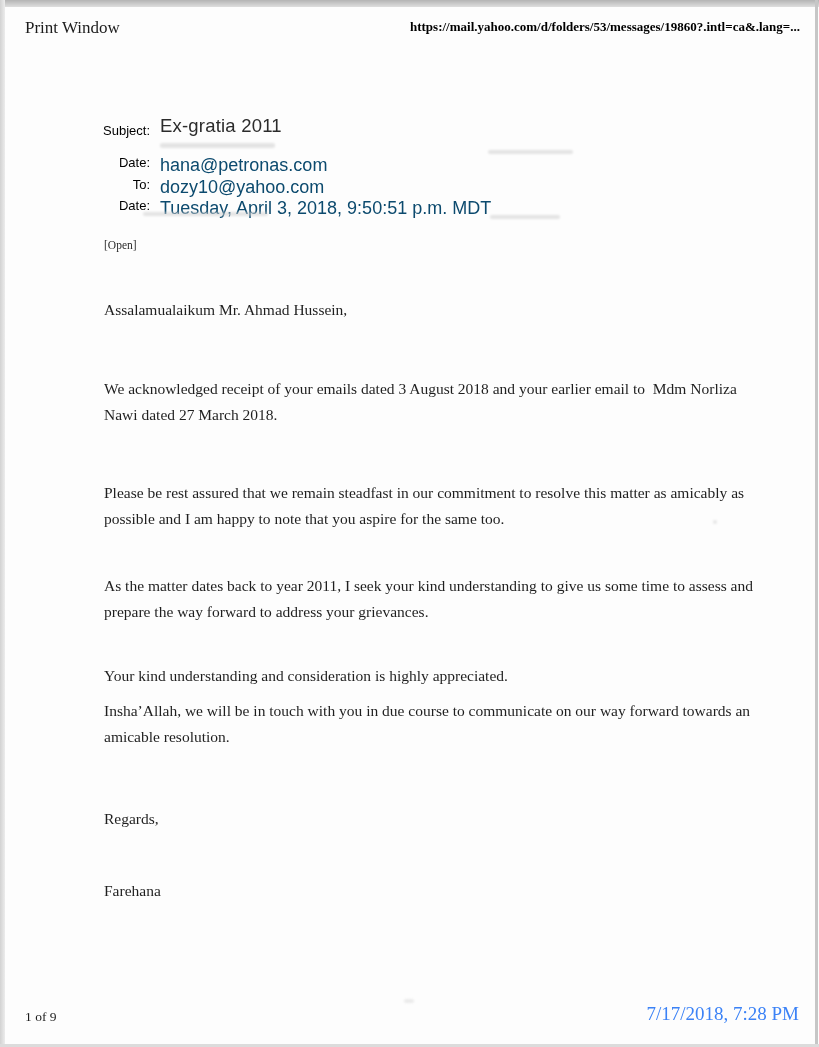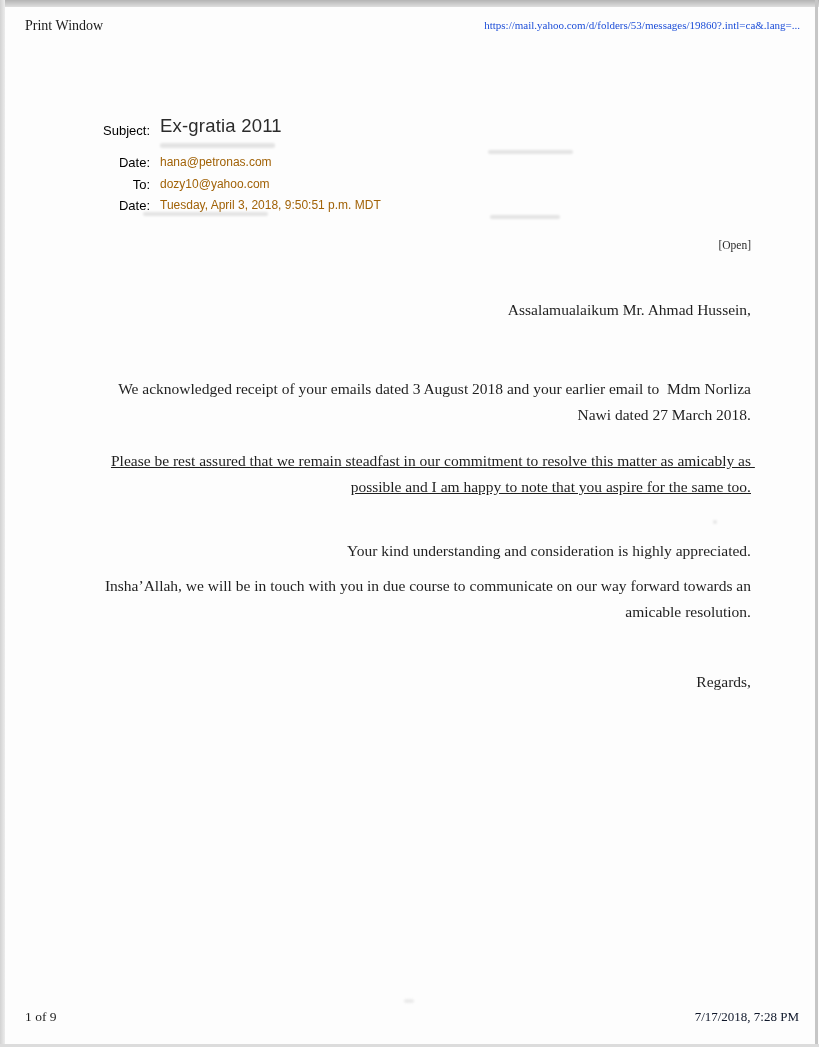--- a/index.html
+++ b/index.html
@@ -29,80 +29,80 @@
     background: #c6c6c6;
   }
   .edge-bottom {
     position: absolute; bottom: 0; left: 0; width: 100%; height: 3px;
     background: #dcdcdc;
   }
 
   
   .print-title {
     position: absolute; top: 18px; left: 25px;
-    font-size: 14px; color: #1c1c1c;
+    font-size: 17px; color: #1c1c1c;
   }
   .print-url {
     position: absolute; top: 19px; right: 19px;
-    font-size: 11px; color: #1d4ed8;
+    font-size: 13px; color: #000000; font-weight: bold;
   }
   .footer-left {
     position: absolute; bottom: 22px; left: 25px;
     font-size: 13.5px; color: #1c1c1c;
   }
   .footer-right {
     position: absolute; bottom: 22px; right: 20px;
-    font-size: 13px; color: #0f172a;
+    font-size: 19px; color: #3b82f6;
   }
 
   
   .mail-headers {
     position: absolute; top: 115px; left: 0; width: 100%;
     font-family: "Liberation Sans", sans-serif;
   }
   .hdr-row { position: absolute; left: 0; width: 100%; }
   .hdr-label {
     position: absolute; left: 0; width: 150px;
     text-align: right; color: #000000; font-size: 13px;
   }
   .hdr-value {
-    position: absolute; left: 160px; color: #a16207; font-size: 12px;
+    position: absolute; left: 160px; color: #0c4a6e; font-size: 18px;
   }
   .row-subject .hdr-label { top: 8px; }
   .row-subject .hdr-value {
     font-size: 18.5px; color: #2b2b2b; top: 0; letter-spacing: 0.2px;
   }
 
   
   .smudge {
     position: absolute; background: #cfcfcf; opacity: 0.55;
     border-radius: 2px; filter: blur(1px);
   }
   .smudge.s1 { left: 160px; top: 143px; width: 115px; height: 5px; }
   .smudge.s2 { left: 488px; top: 150px; width: 85px;  height: 4px; }
   .smudge.s3 { left: 143px; top: 212px; width: 125px; height: 4px; }
   .smudge.s4 { left: 490px; top: 215px; width: 70px;  height: 4px; }
   .smudge.dot { left: 404px; top: 999px; width: 10px; height: 4px; opacity: 0.4; }
   .smudge.dot2 { left: 713px; top: 520px; width: 4px; height: 4px; opacity: 0.5; }
 
   
   .mail-body {
-    position: absolute; top: 238px; left: 96px; width: 655px;
+    position: absolute; top: 238px; left: 104px; width: 655px;
     font-family: "Liberation Serif", serif;
-    font-size: 15.5px; line-height: 26px; color: #1f1f1f; text-align: right;
+    font-size: 15.5px; line-height: 26px; color: #1f1f1f;
   }
   .open-tag { font-size: 11.5px; line-height: 14px; color: #2a2a2a; }
   .greeting   { margin-top: 45px; }
   .para       { white-space: pre-wrap; }
   .p0 { margin-top: 53px; }
-  .p1 { margin-top: 20px; text-decoration: underline; }
+  .p1 { margin-top: 52px; }
   .p2 { margin-top: 41px; }
   .p3 { margin-top: 9px;  }
   .p4 { margin-top: 38px; }
-  .closing    { margin-top: 44px; }
+  .closing    { margin-top: 56px; }
   .signature  { margin-top: 46px; }
 </style>
 </head>
 <body>
 
 <div class="page">
 
   <div class="edge-top"></div>
   <div class="edge-left"></div>
   <div class="edge-right"></div>
@@ -135,21 +135,23 @@
   <div class="smudge s3"></div>
   <div class="smudge s4"></div>
   <div class="smudge dot"></div>
   <div class="smudge dot2"></div>
 
   <div class="mail-body">
     <div class="open-tag">[Open]</div>
     <div class="greeting">Assalamualaikum Mr. Ahmad Hussein,</div>
     <div class="para p0">We acknowledged receipt of your emails dated 3 August 2018 and your earlier email to  Mdm Norliza Nawi dated 27 March 2018.</div>
     <div class="para p1">Please be rest assured that we remain steadfast in our commitment to resolve this matter as amicably as possible and I am happy to note that you aspire for the same too.</div>
+    <div class="para p2">As the matter dates back to year 2011, I seek your kind understanding to give us some time to assess and prepare the way forward to address your grievances.</div>
     <div class="para p4">Your kind understanding and consideration is highly appreciated.</div>
     <div class="para p3">Insha’Allah, we will be in touch with you in due course to communicate on our way forward towards an amicable resolution.</div>
     <div class="closing">Regards,</div>
+    <div class="signature">Farehana</div>
   </div>
 
   <div class="footer-left">1 of 9</div>
   <div class="footer-right">7/17/2018, 7:28 PM</div>
 
 </div>
 
 </body></html>

